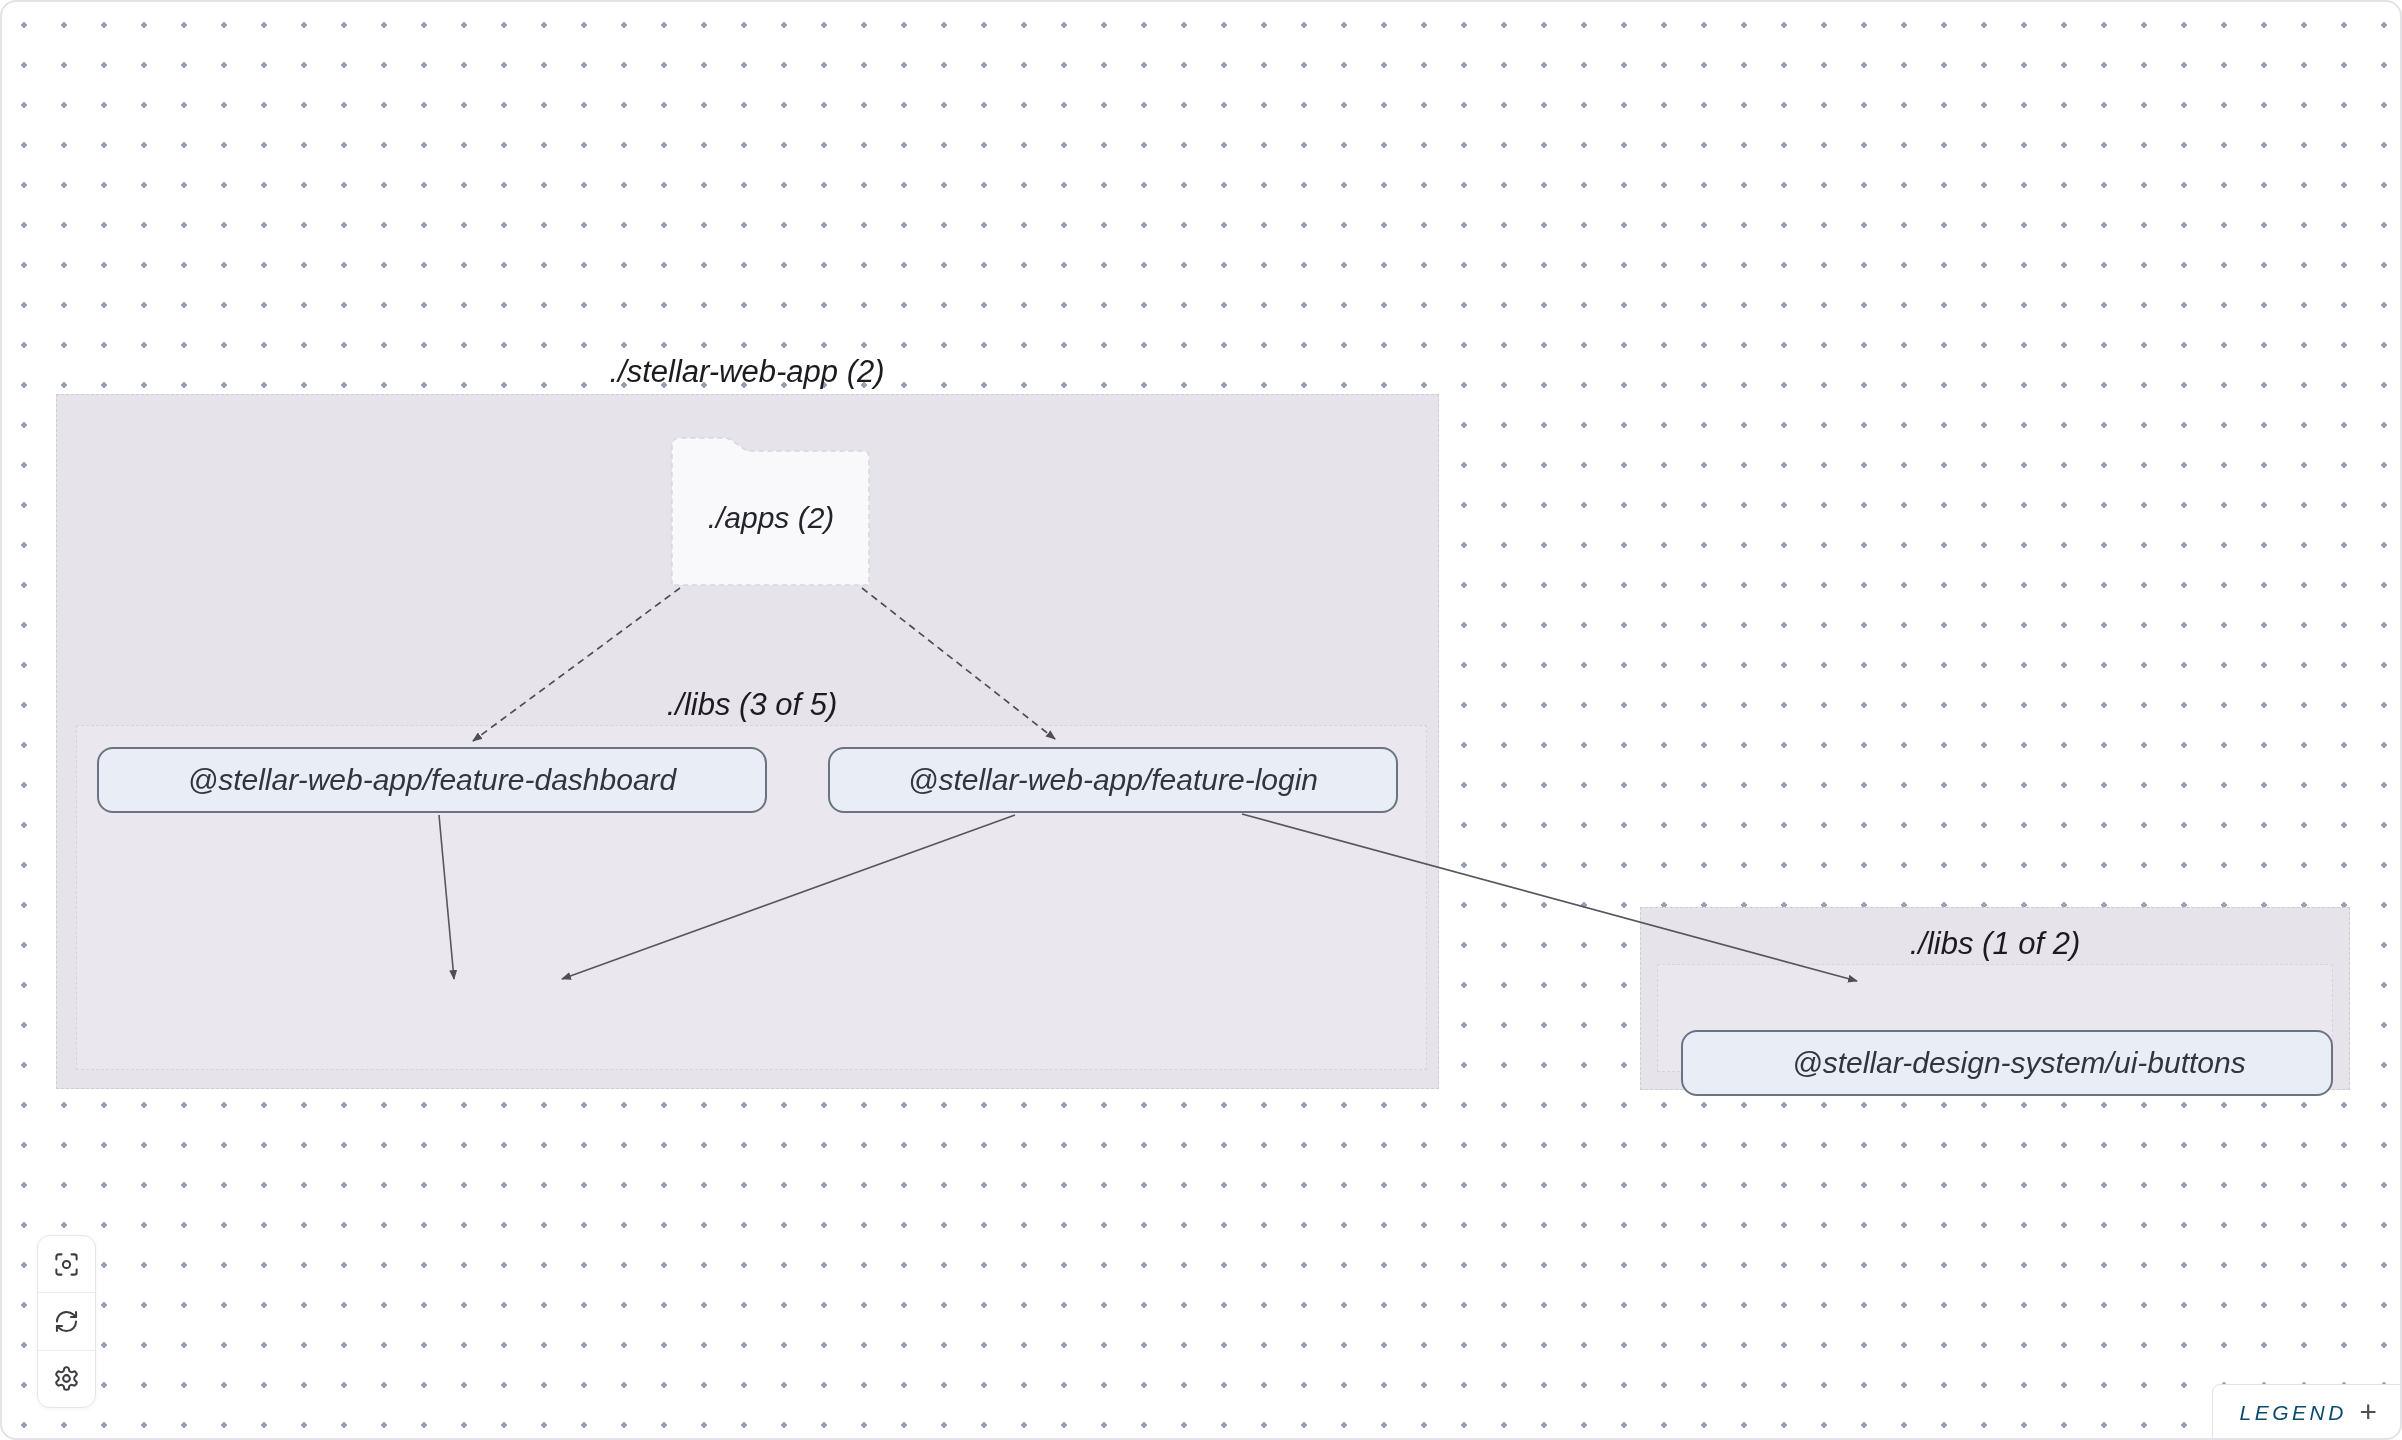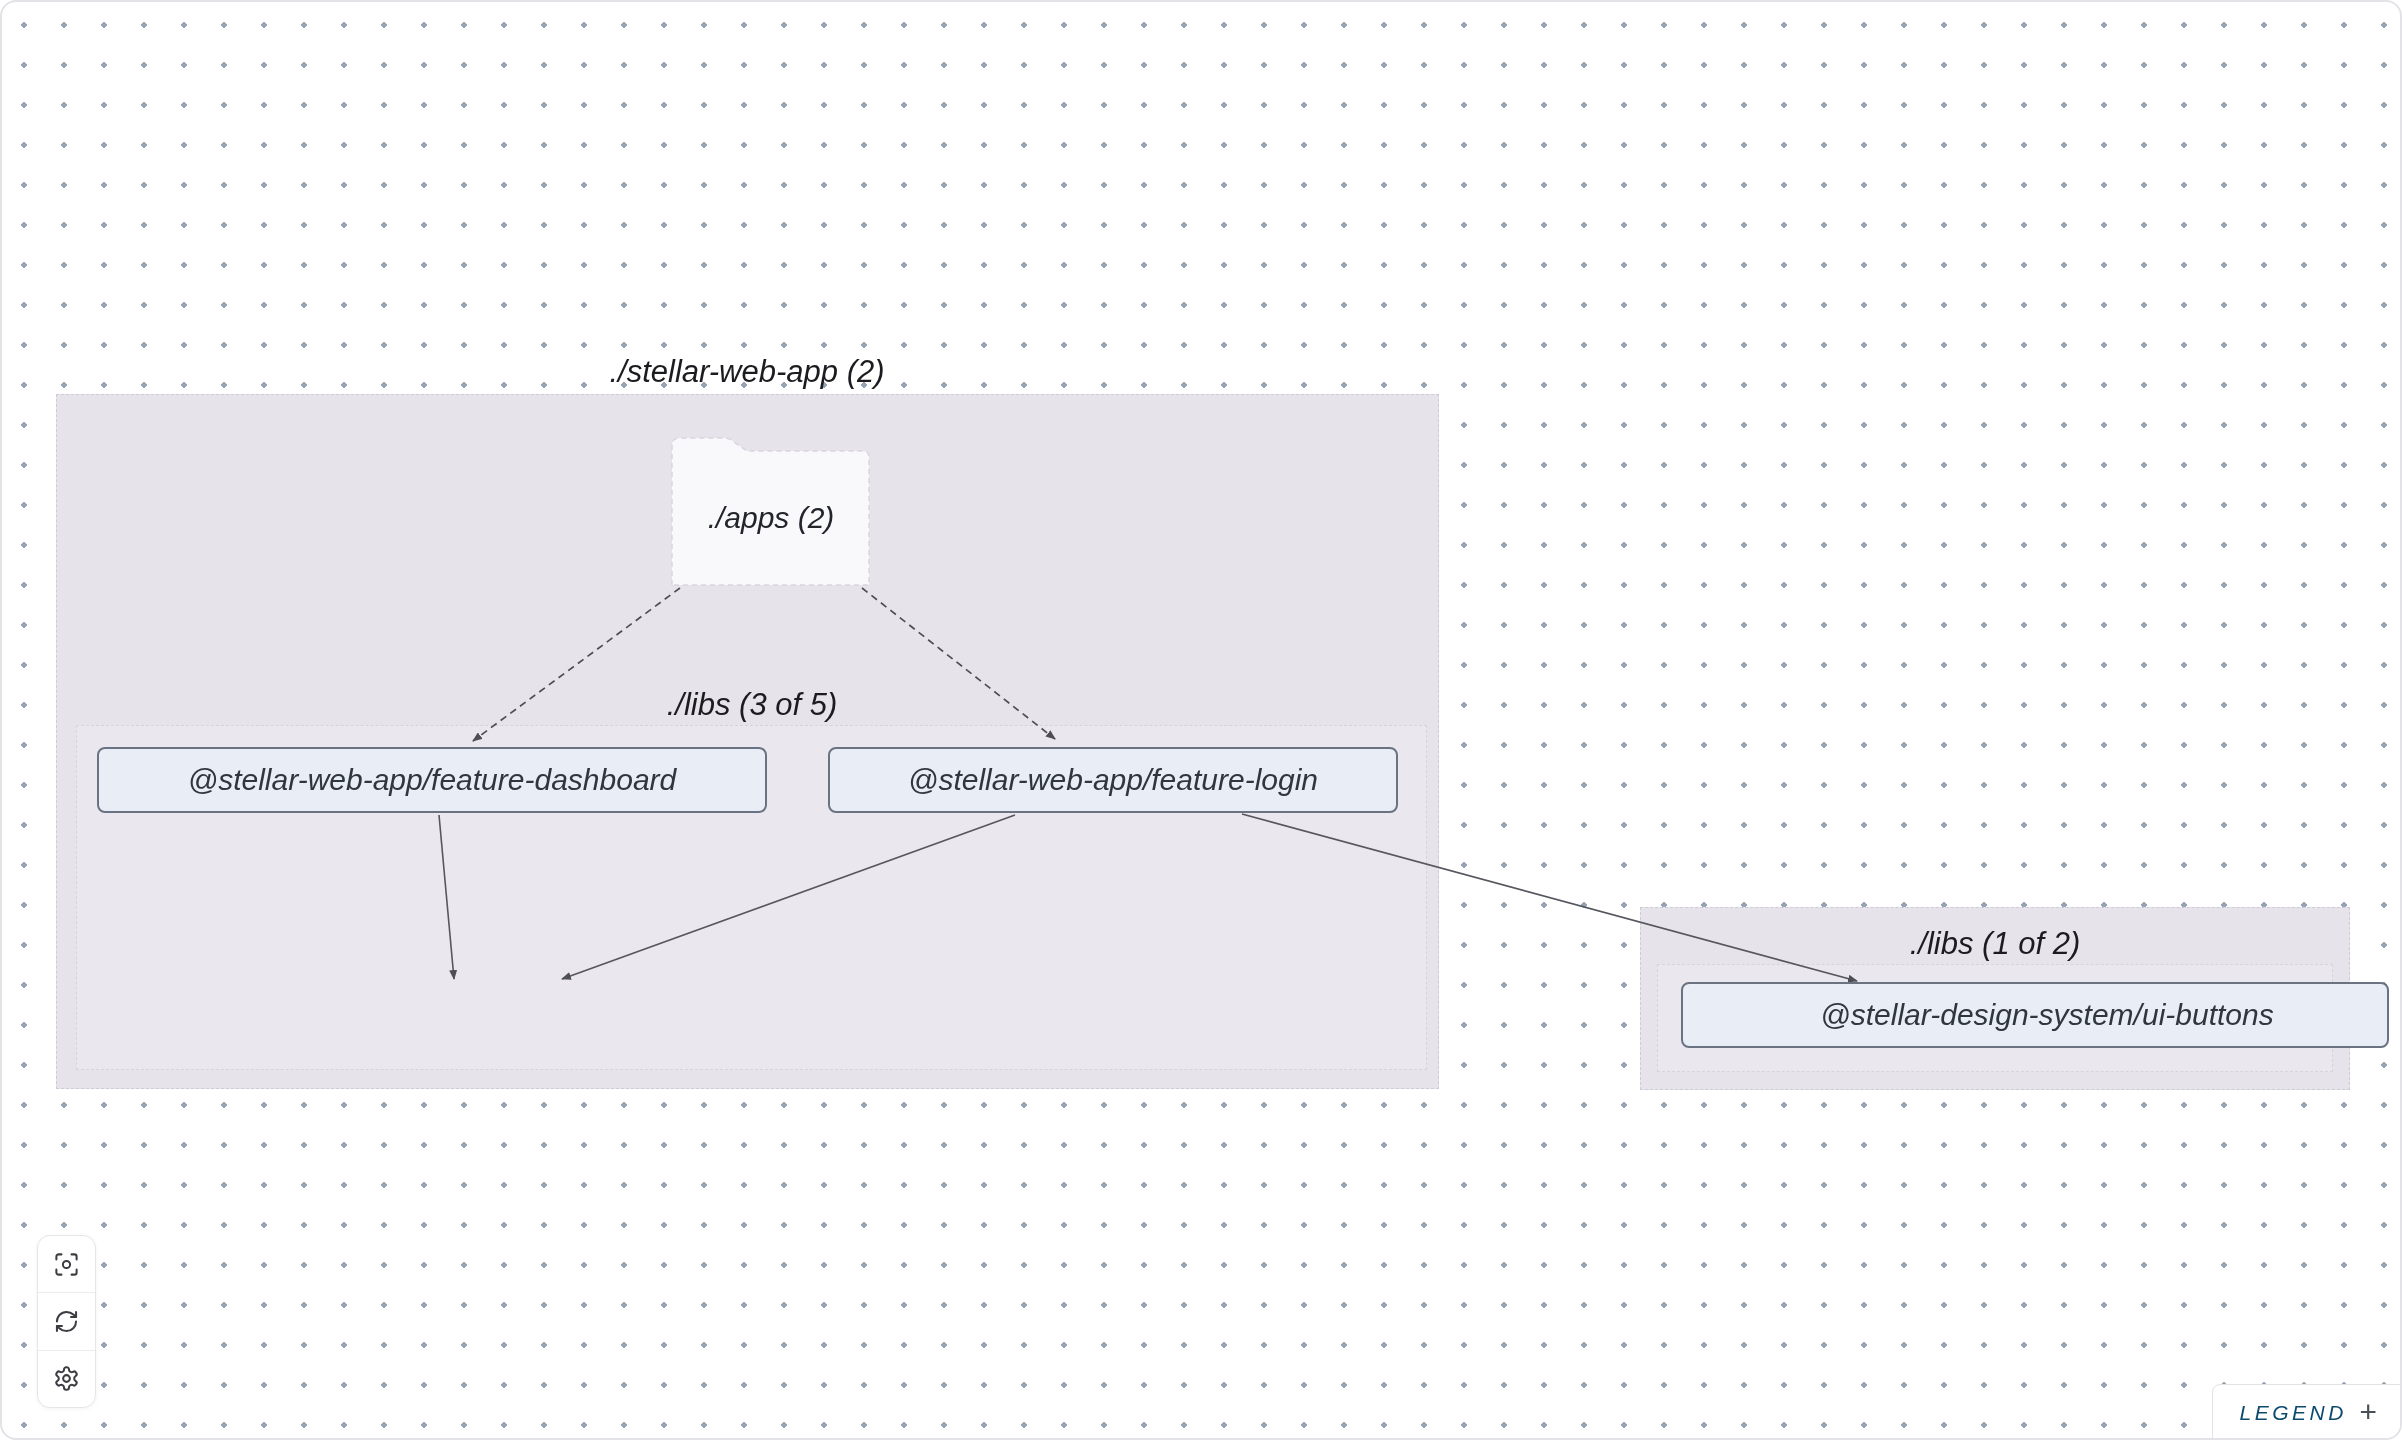--- a/index.html
+++ b/index.html
@@ -35,28 +35,28 @@
   .folder svg{position:absolute;left:0;top:0;}
   .folder-label{
     position:absolute;left:0;top:15px;width:202px;height:135px;
     display:flex;align-items:center;justify-content:center;
     font-size:30px;color:#22252b;white-space:nowrap;
   }
 
   .edges{position:absolute;left:0;top:0;width:2402px;height:1440px;pointer-events:none;}
 
   .node{
-    position:absolute;height:66px;border:2px solid #6b7383;border-radius:8px;
+    position:absolute;height:66px;border:2px solid #6b7383;border-radius:16px;
     background:#e9edf6;display:flex;align-items:center;justify-content:center;
     font-size:30px;color:#30363f;white-space:nowrap;cursor:pointer;
   }
   .node--feature-dashboard{left:95px;top:745px;width:670px;}
   .node--feature-login{left:826px;top:745px;width:570px;}
   .node--ui-components{left:150px;top:982px;width:612px;height:64px;}
-  .node--ui-buttons{left:1679px;top:980px;width:708px;padding-left:24px;}
+  .node--ui-buttons{left:1679px;top:1028px;width:652px;padding-left:24px;}
 
   .toolbar{
     position:absolute;left:35px;top:1233px;width:59px;height:173px;
     background:#ffffff;border:1.5px solid #e6e6ea;border-radius:13px;
     box-shadow:0 1px 4px rgba(0,0,0,0.05);
     display:flex;flex-direction:column;overflow:hidden;
   }
   .toolbar button{
     flex:1;background:transparent;border:none;border-top:1px solid #ececef;
     display:flex;align-items:center;justify-content:center;cursor:pointer;padding:0;

